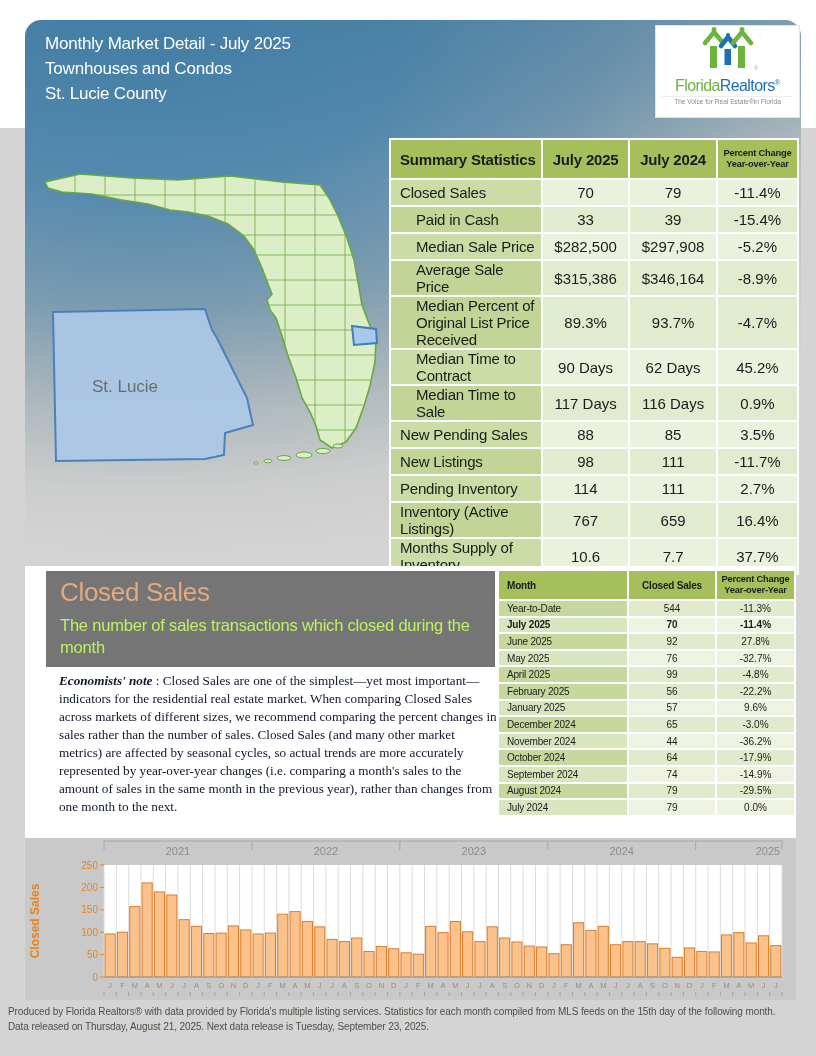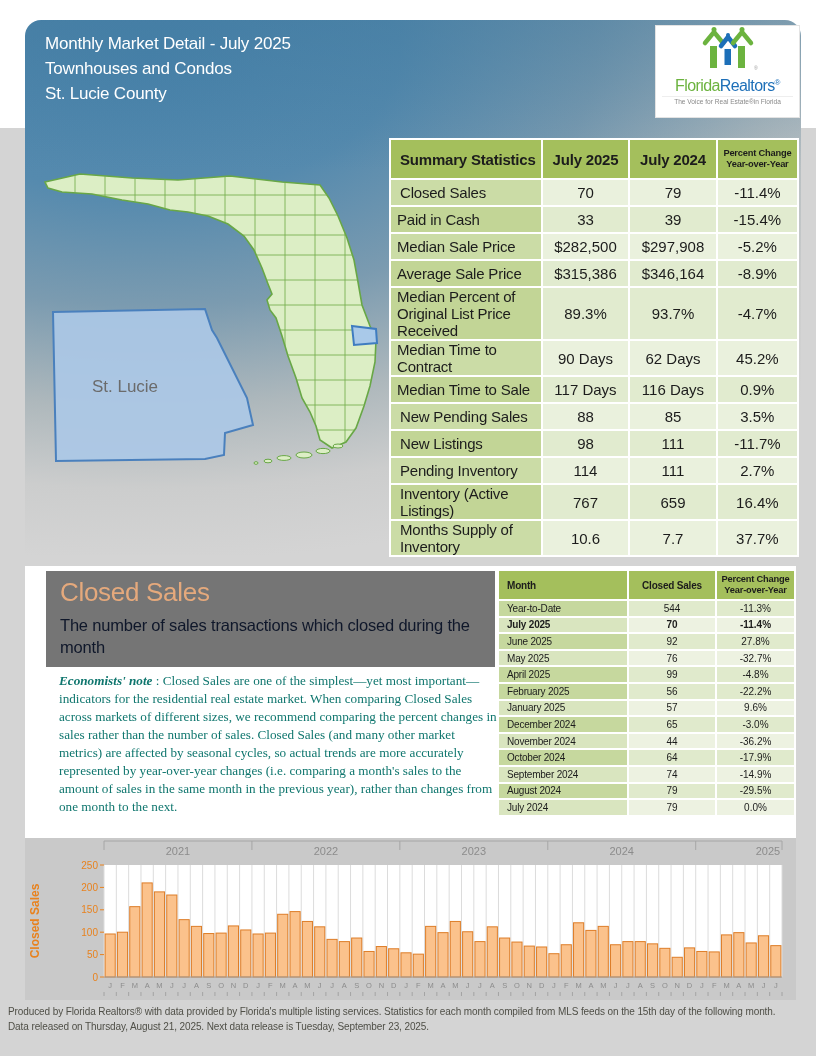--- a/index.html
+++ b/index.html
@@ -24,34 +24,34 @@
 
   
   table{border-collapse:separate;border-spacing:2px;}
   .sum-table{position:absolute;left:389px;top:138px;width:410px;background:#ffffff;}
   .sum-table th,.sum-table td{font-size:15px;color:#1c1c1c;padding:0 4px;}
   .sum-table th{background:#a4bf5c;font-weight:bold;height:38px;text-align:left;padding-left:9px;letter-spacing:-0.2px;}
   .sum-table th.c{text-align:center;padding-left:4px;}
   .sum-table th.pct{font-size:9.3px;line-height:1.2;}
   .sum-table td{height:25px;text-align:center;}
   .sum-table td.lbl{text-align:left;padding-left:9px;letter-spacing:-0.2px;}
-  .sum-table td.ind{padding-left:6px;}
+  .sum-table td.ind{padding-left:25px;}
   .sum-table tr.odd td.lbl{background:#cbdca6;} .sum-table tr.odd td.val{background:#eaf1dd;}
   .sum-table tr.even td.lbl{background:#c2d596;} .sum-table tr.even td.val{background:#e1ebcf;}
   .sum-table col.c0{width:152px;} .sum-table col.c1{width:86px;}
   .sum-table col.c2{width:86px;} .sum-table col.c3{width:80px;}
 
   
   .card{position:absolute;left:25px;top:566px;width:771px;height:272px;background:#ffffff;}
   .cs-head{position:absolute;left:21px;top:5px;width:449px;height:96px;background:#757575;
     padding:6px 0 0 14px;box-sizing:border-box;}
   .cs-title{color:#e5a97c;font-size:26px;letter-spacing:-0.3px;}
-  .cs-sub{color:#0f172a;font-size:16.5px;line-height:22px;margin-top:6px;letter-spacing:-0.2px;}
+  .cs-sub{color:#bef264;font-size:16.5px;line-height:22px;margin-top:6px;letter-spacing:-0.2px;}
   .note{position:absolute;left:34px;top:106px;width:438px;font-family:"Liberation Serif",serif;
-    font-size:13.2px;line-height:18px;color:#0f766e;}
+    font-size:13.2px;line-height:18px;color:#0f172a;}
   .note b{font-style:italic;}
 
   
   .mon-table{position:absolute;left:472px;top:3px;width:299px;background:#ffffff;}
   .mon-table th,.mon-table td{font-size:10px;color:#1c1c1c;padding:0 3px;}
   .mon-table th{background:#a4bf5c;font-weight:bold;height:28px;text-align:left;padding-left:8px;letter-spacing:-0.2px;}
   .mon-table th.c{text-align:center;padding-left:3px;}
   .mon-table th.pct{font-size:9.3px;line-height:1.2;}
   .mon-table td{height:14.6px;text-align:center;}
   .mon-table td.lbl{text-align:left;padding-left:8px;letter-spacing:-0.2px;}

